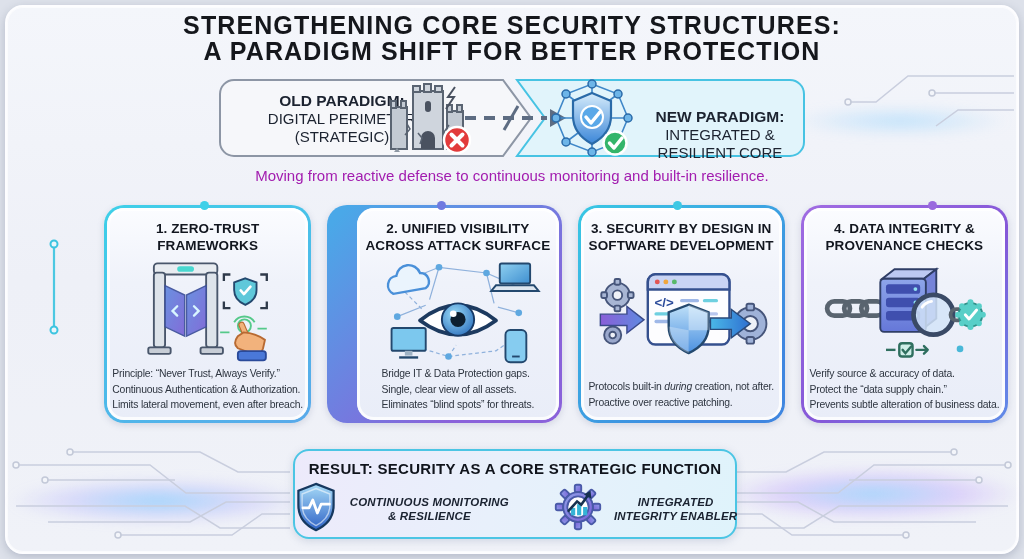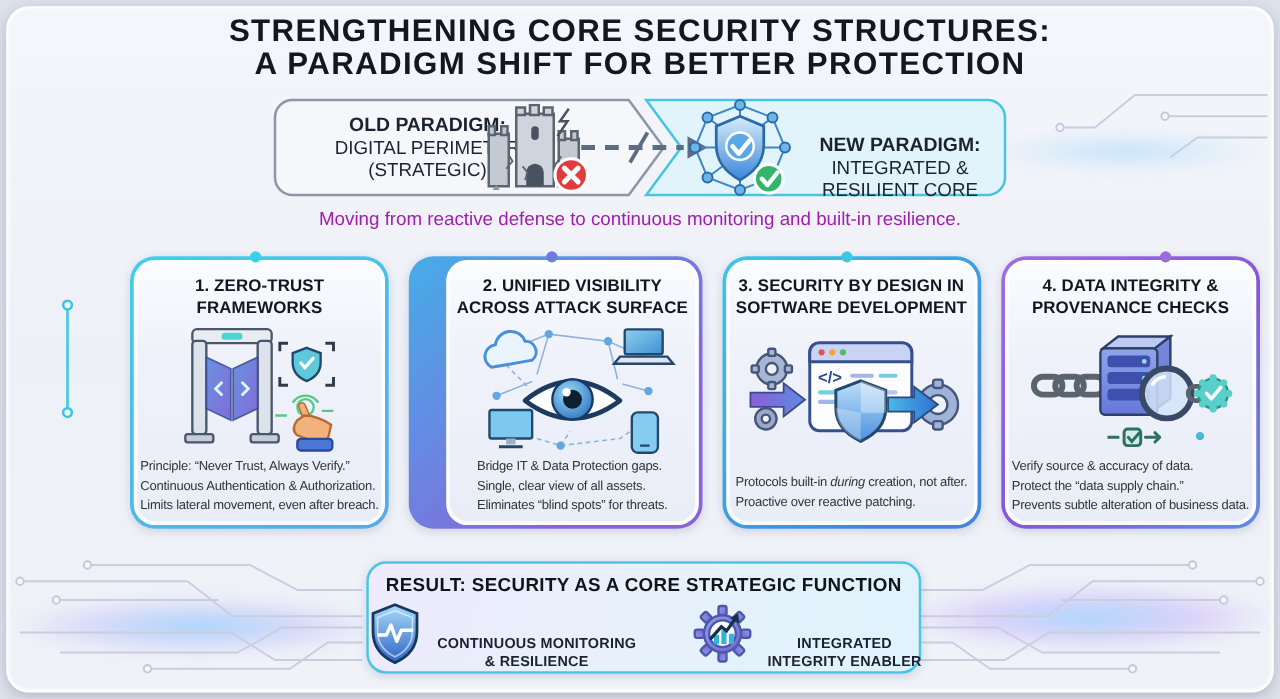--- a/index.html
+++ b/index.html
@@ -64,21 +64,21 @@
 
   .result{
     position:absolute;left:293px;top:449px;width:444px;height:90px;border-radius:16px;
     background:linear-gradient(100deg,#edeafb 0%,#e8f0fb 45%,#dff3fb 100%);
     border:2.5px solid #4cc5e4;box-sizing:border-box;
     box-shadow:0 2px 8px rgba(90,110,150,.22);
   }
   .result-title{text-align:center;font-weight:bold;font-size:15px;color:#10141c;
     margin-top:9px;letter-spacing:.3px;}
   .result-row{display:flex;justify-content:center;gap:44px;margin-top:5px;align-items:center;}
-  .result-item{display:flex;align-items:flex-end;gap:11px;}
+  .result-item{display:flex;align-items:center;gap:11px;font-style:italic;}
   .result-label{font-weight:bold;font-size:11.5px;line-height:14.5px;text-align:center;
     color:#1a2230;letter-spacing:.2px;white-space:nowrap;}
 </style>
 </head>
 <body>
 
 <div class="frame"></div>
 <div class="glow glow1"></div>
 <div class="glow glow2"></div>
 <div class="glow glow3"></div>

